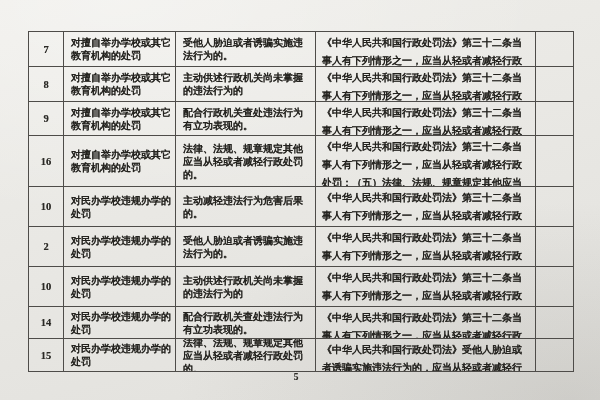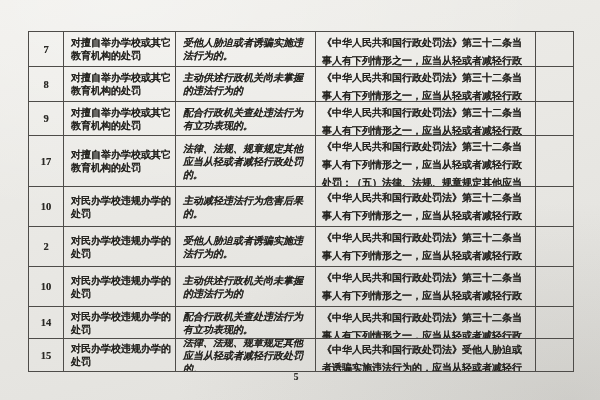--- a/index.html
+++ b/index.html
@@ -34,21 +34,21 @@
     height:var(--h);
     overflow:hidden;
     display:flex; flex-direction:column; justify-content:center;
     font-size:10px; line-height:13px;
     color:#24231f;
     font-weight:600;
     text-shadow:0 0 0.5px rgba(45,44,40,.6);
   }
   td.num  .cw { align-items:center; font-size:10.5px; font-weight:600; color:#2a2925; }
   td.cat  .cw { padding:0 4px 0 7px; }
-  td.cond .cw { padding:0 4px 0 7px;font-style:italic; }
+  td.cond .cw { padding:0 4px 0 7px; }
   td.basis .cw {
     justify-content:flex-start;
     padding:2px 4px 0 6px;
     line-height:18px;
   }
   .pagenum {
     position:absolute;
     top:372px; left:0; width:592px;
     text-align:center;
     font-size:9.5px; font-weight:700;
@@ -116,21 +116,21 @@
         </td>
       <td class="basis">
           <div class="cw">《中华人民共和国行政处罚法》第三十二条当事人有下列情形之一，应当从轻或者减轻行政处罚：（四）配合行政机关查处违法行为有立功表现的。</div>
         </td>
       <td class="blank">
           <div class="cw"></div>
         </td>
     </tr>
     <tr class="r10">
       <td class="num">
-          <div class="cw">17</div>
+          <div class="cw">16</div>
         </td>
       <td class="cat">
           <div class="cw">对擅自举办学校或其它教育机构的处罚</div>
         </td>
       <td class="cond">
           <div class="cw">法律、法规、规章规定其他应当从轻或者减轻行政处罚的。</div>
         </td>
       <td class="basis">
           <div class="cw">《中华人民共和国行政处罚法》第三十二条当事人有下列情形之一，应当从轻或者减轻行政处罚：（五）法律、法规、规章规定其他应当从轻或者减轻行政处罚的。</div>
         </td>

